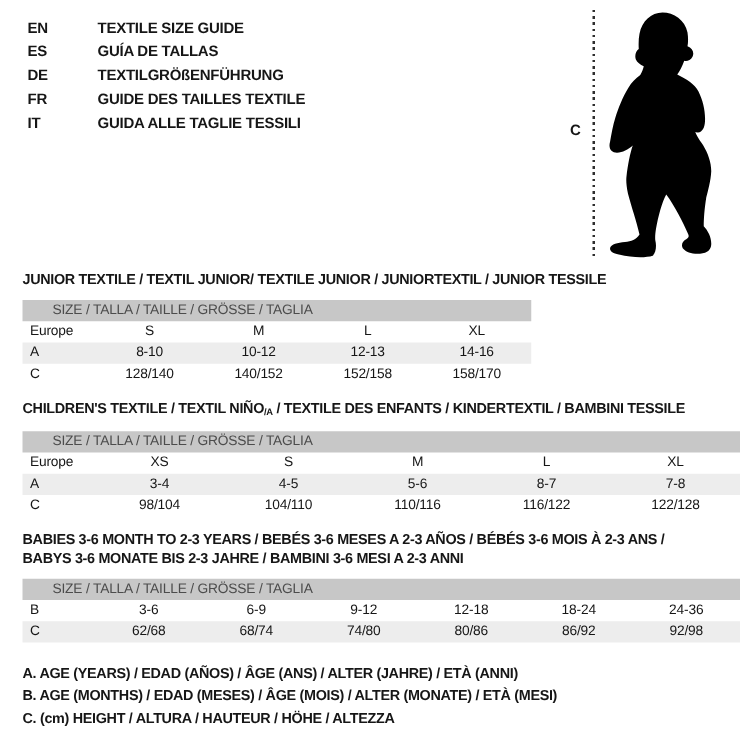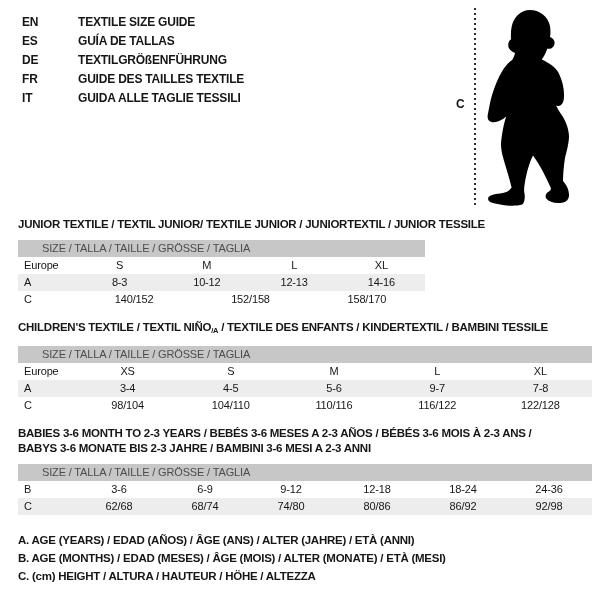--- a/index.html
+++ b/index.html
@@ -132,27 +132,28 @@
         <div class="size-bar" style="width: 407px; background: rgb(199, 199, 199); color: rgb(76, 76, 76);">SIZE / TALLA / TAILLE / GRÖSSE / TAGLIA</div>
         <div class="row" style="width: 407px;">
           <div class="row-label">Europe</div>
           <div class="cell">S</div>
           <div class="cell">M</div>
           <div class="cell">L</div>
           <div class="cell">XL</div>
         </div>
         <div class="row" style="width: 407px; background: rgb(237, 237, 237);">
           <div class="row-label">A</div>
-          <div class="cell">8-3</div>
+          <div class="cell">8-10</div>
           <div class="cell">10-12</div>
           <div class="cell">12-13</div>
           <div class="cell">14-16</div>
         </div>
         <div class="row" style="width: 407px;">
           <div class="row-label">C</div>
+          <div class="cell">128/140</div>
           <div class="cell">140/152</div>
           <div class="cell">152/158</div>
           <div class="cell">158/170</div>
         </div>
       </div>
       <div class="tbl">
         <div class="tbl-title">
           <div><span>CHILDREN'S TEXTILE / TEXTIL NIÑO</span><span class="sub">/A</span><span> / TEXTILE DES ENFANTS / KINDERTEXTIL / BAMBINI TESSILE</span></div>
         </div>
         <div class="size-bar" style="width: 574px; background: rgb(199, 199, 199); color: rgb(76, 76, 76);">SIZE / TALLA / TAILLE / GRÖSSE / TAGLIA</div>
@@ -162,21 +163,21 @@
           <div class="cell">S</div>
           <div class="cell">M</div>
           <div class="cell">L</div>
           <div class="cell">XL</div>
         </div>
         <div class="row" style="width: 574px; background: rgb(237, 237, 237);">
           <div class="row-label">A</div>
           <div class="cell">3-4</div>
           <div class="cell">4-5</div>
           <div class="cell">5-6</div>
-          <div class="cell">9-7</div>
+          <div class="cell">8-7</div>
           <div class="cell">7-8</div>
         </div>
         <div class="row" style="width: 574px;">
           <div class="row-label">C</div>
           <div class="cell">98/104</div>
           <div class="cell">104/110</div>
           <div class="cell">110/116</div>
           <div class="cell">116/122</div>
           <div class="cell">122/128</div>
         </div>

